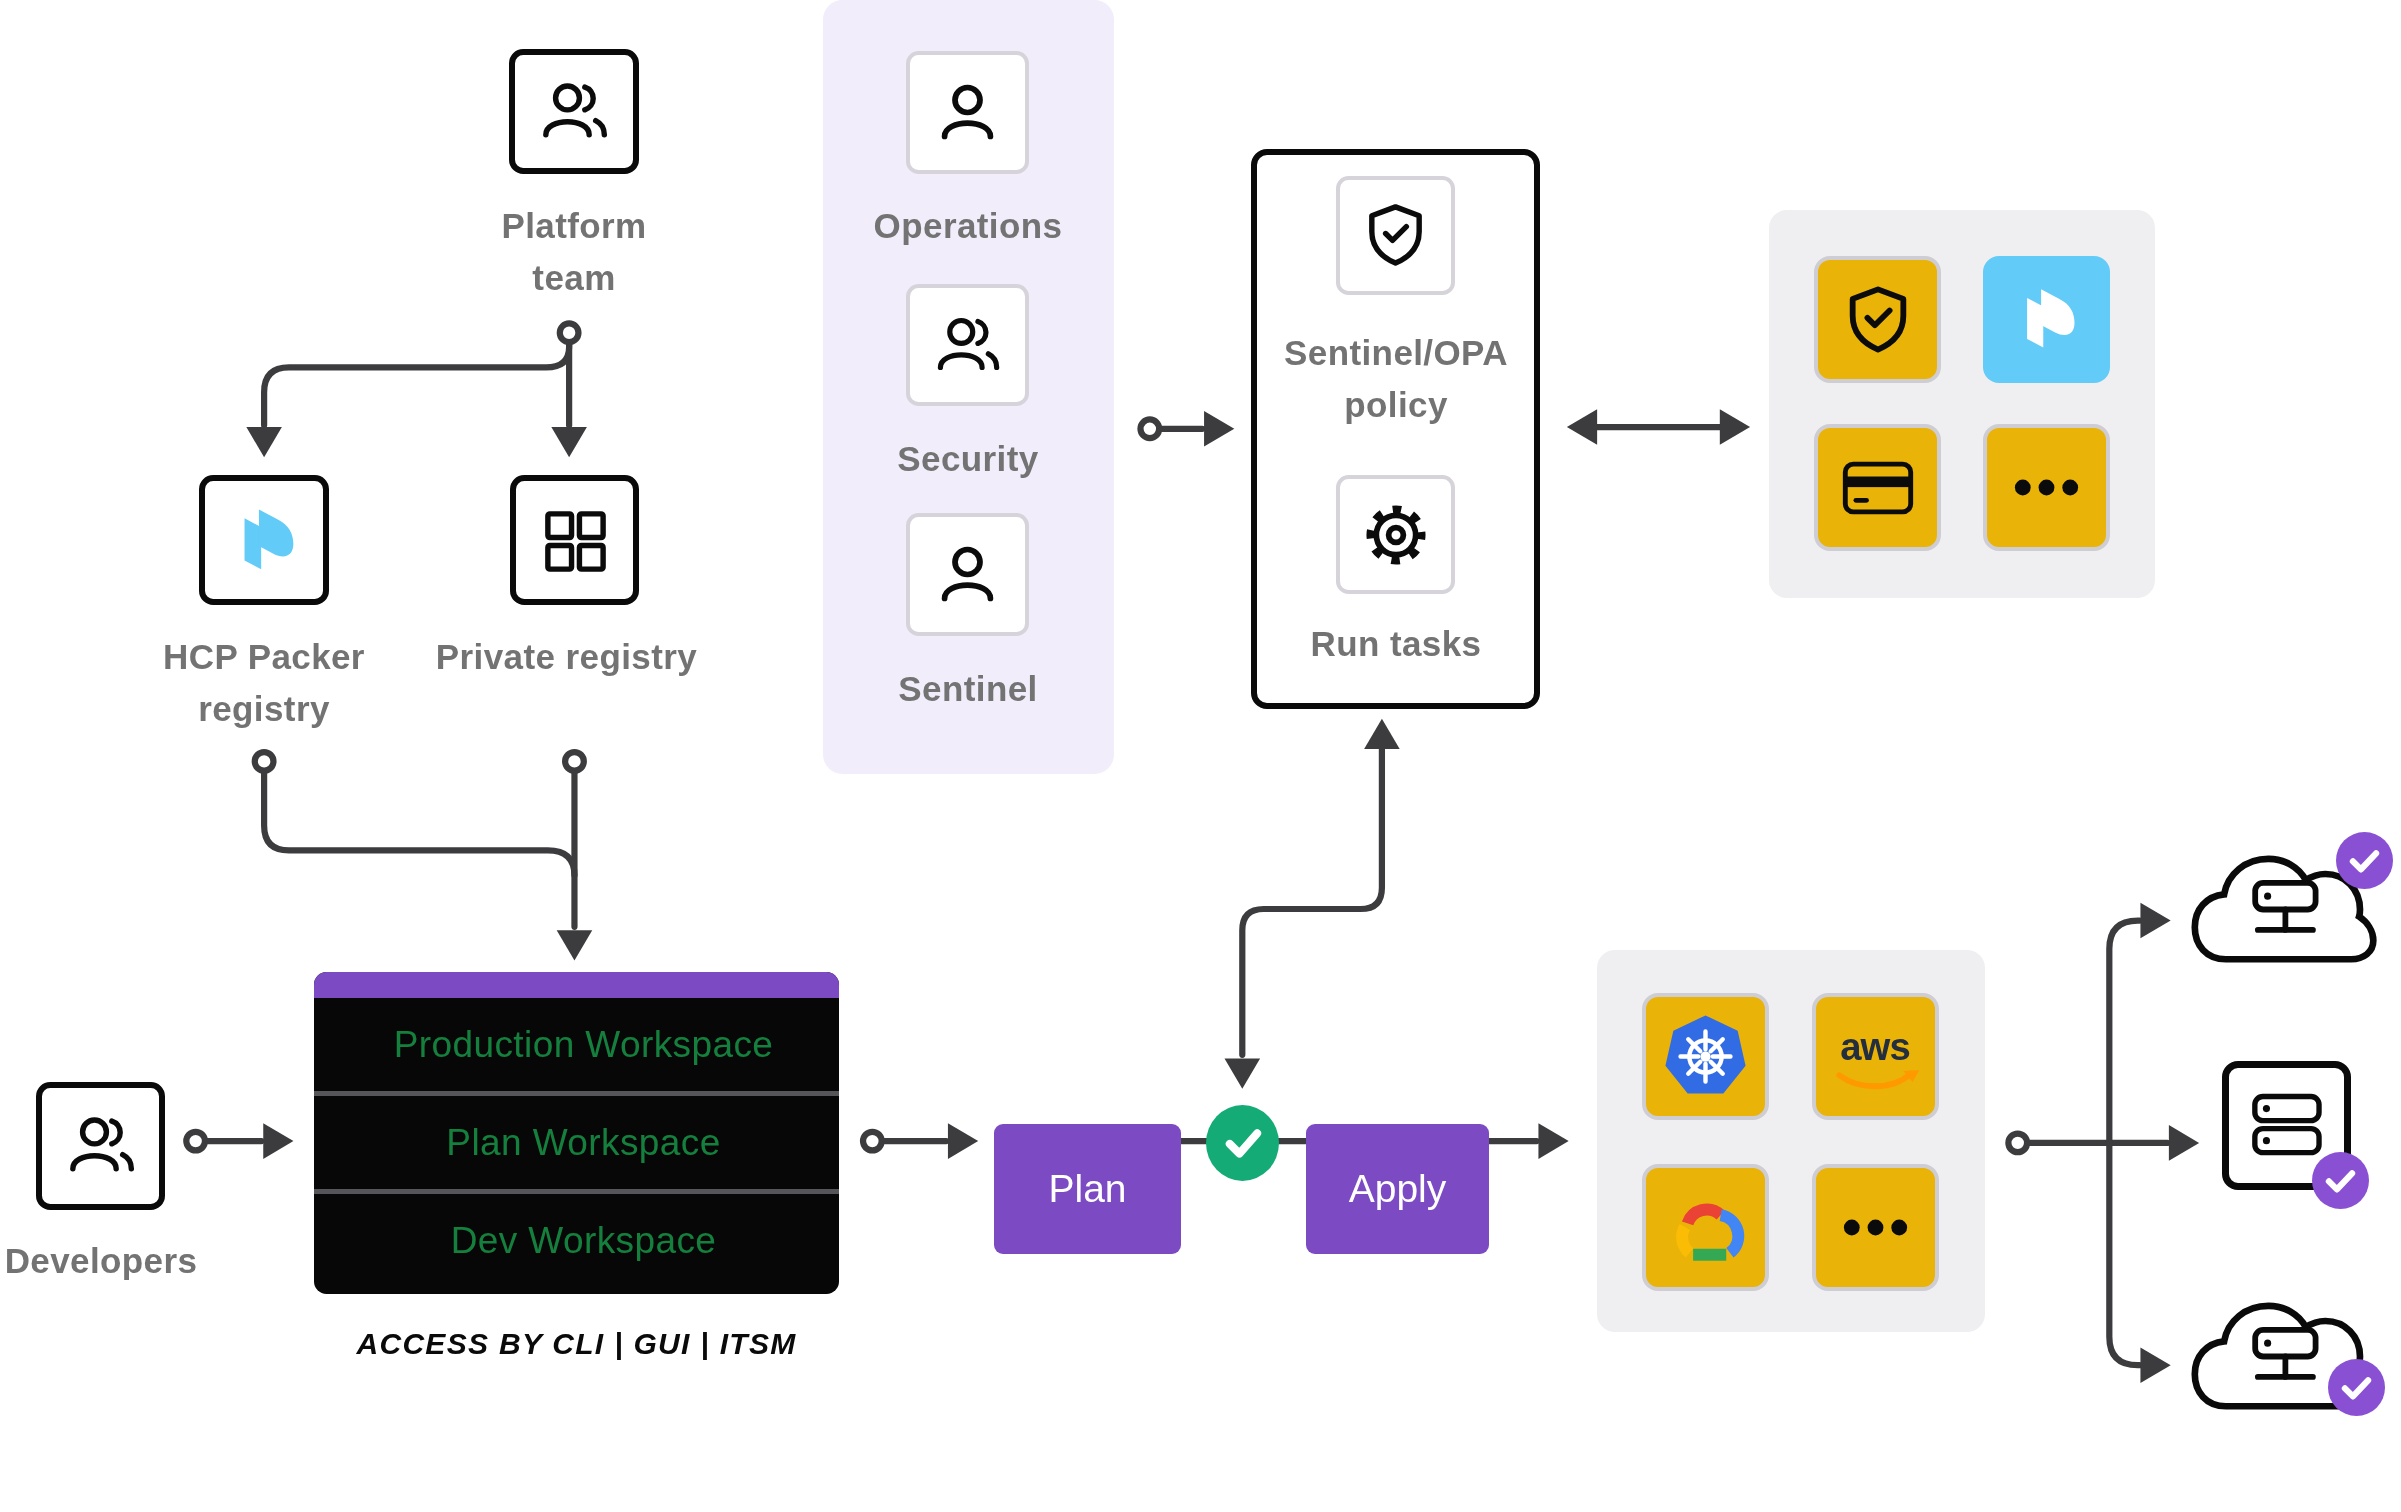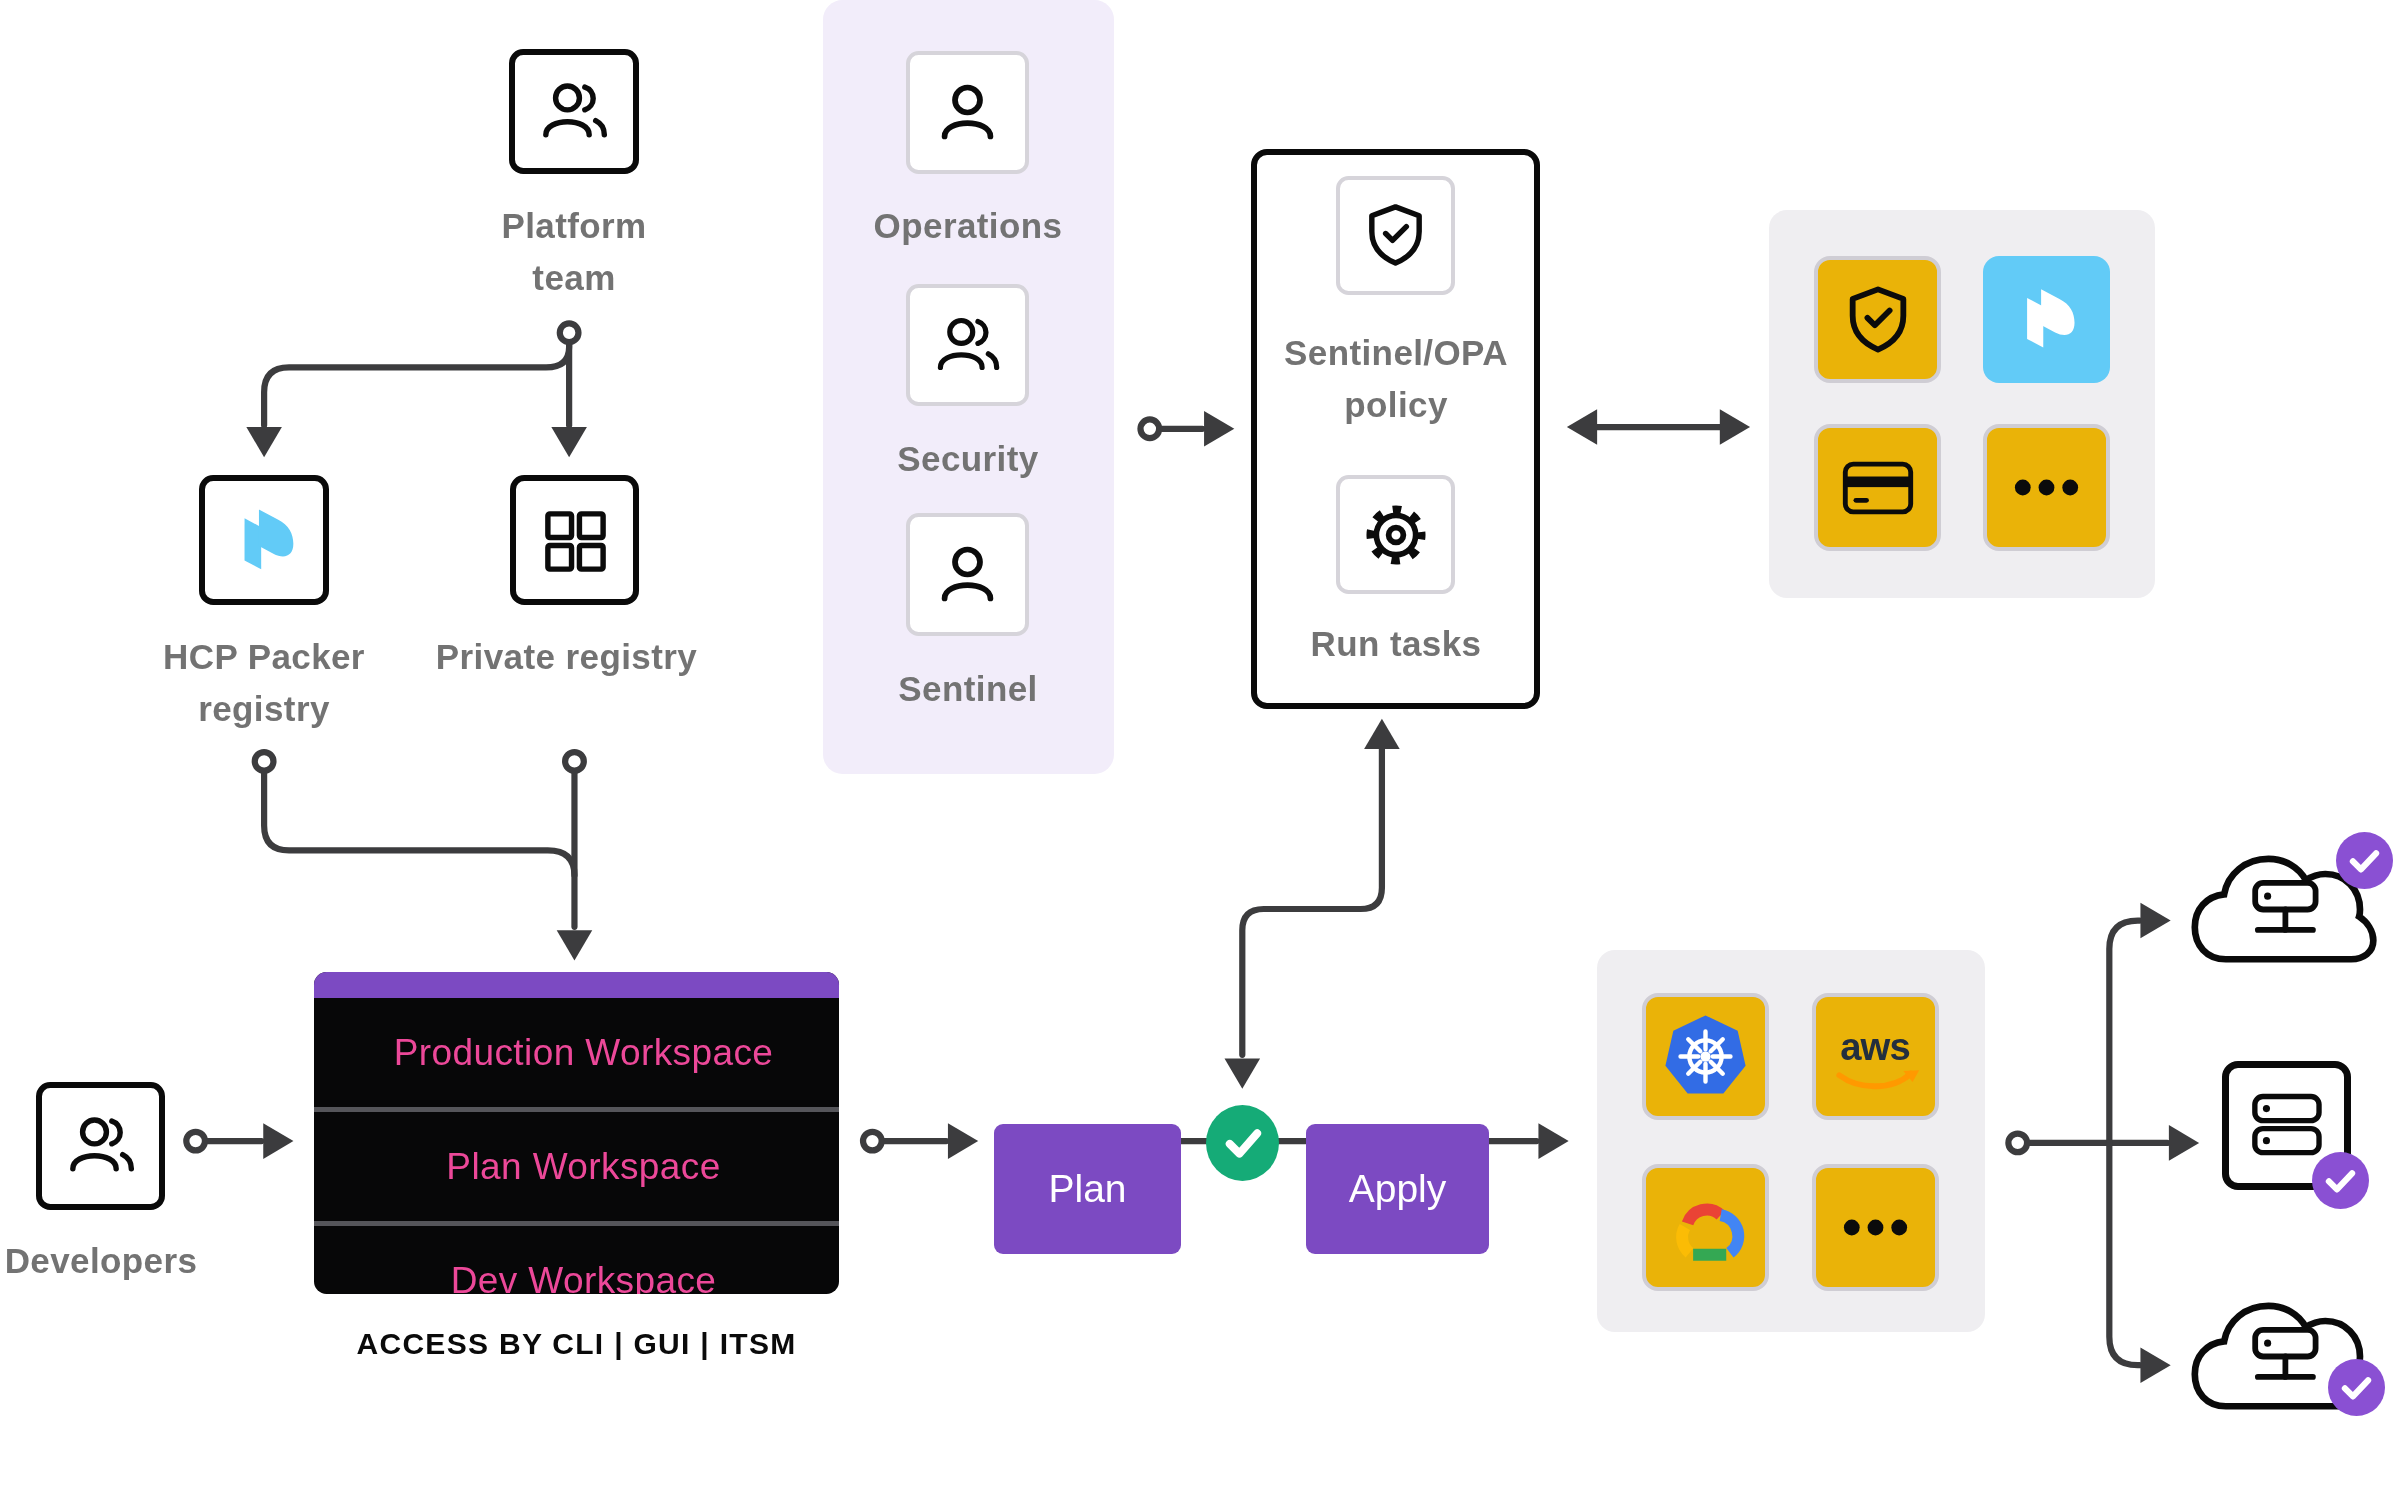--- a/index.html
+++ b/index.html
@@ -9,25 +9,25 @@
   .node{background:#fff;border:6.2px solid #0A0A0A;border-radius:14.2px;
         display:flex;align-items:center;justify-content:center;}
   .iconbox{background:#fff;border:4.4px solid #D6D4DA;border-radius:12.5px;
         display:flex;align-items:center;justify-content:center;}
   .tile{background:#eab308;border:4.4px solid #CFCDD4;border-radius:16px;
         display:flex;align-items:center;justify-content:center;}
   .label{font-size:35px;font-weight:600;color:#737373;line-height:52px;
         text-align:center;letter-spacing:0.4px;}
   .btn{background:#7C4AC2;border-radius:9px;color:#fff;display:flex;
         align-items:center;justify-content:center;font-size:39px;font-weight:500;margin-top:48px;}
-  .wsrow{height:109px;display:flex;align-items:center;justify-content:center;
-        color:#ec4899;font-size:37px;font-weight:500;letter-spacing:0.4px;padding-left:14px;}
+  .wsrow{height:93px;display:flex;align-items:center;justify-content:center;
+        color:#15803d;font-size:37px;font-weight:500;letter-spacing:0.4px;padding-left:14px;}
   .wsrow + .wsrow{border-top:5.3px solid #55555A;}
   .caption{font-size:30px;font-weight:700;color:#0A0A0A;letter-spacing:1.3px;
-        text-align:center;}
+        text-align:center;font-style:italic;}
   svg{display:block;}
 </style>
 </head>
 <body>
 
 <div id="canvas">
 
   <svg class="abs" style="left:0;top:0;" width="2401" height="1513" viewBox="0 0 2700 1701">
     <g stroke="#3C3C3E" stroke-width="7" fill="none" stroke-linecap="round">
       <path d="M640,374 V478"></path>

